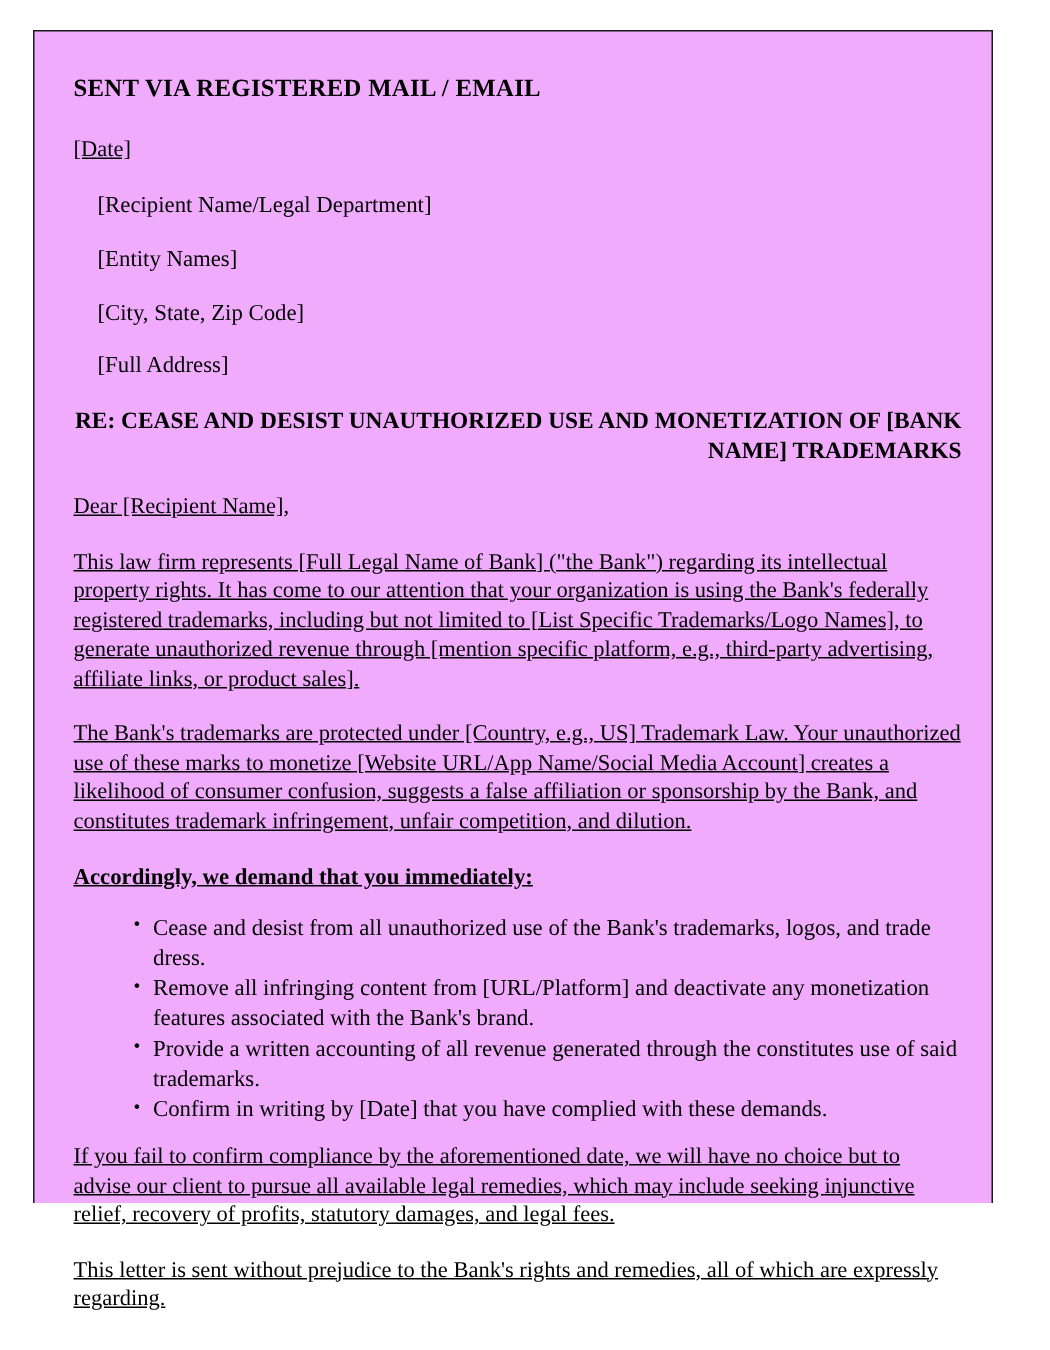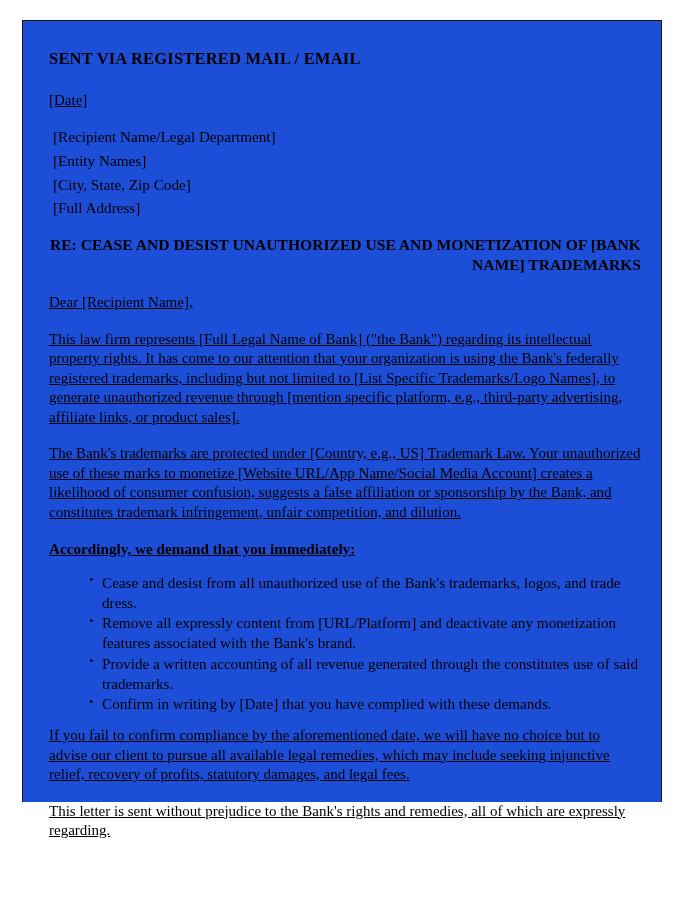--- a/index.html
+++ b/index.html
@@ -18,21 +18,21 @@
   #page {
     position: absolute;
     left: 22px;
     top: 20px;
     width: 640px;
     height: 782px;
     border-left: 1.5px solid #1a1a1a;
     border-top: 1.5px solid #1a1a1a;
     border-right: 1.5px solid #1a1a1a;
     border-bottom: none;
-    background: #1d4ed8;
+    background: #f0abfc;
     box-sizing: border-box;
   }
 
   #content {
     position: absolute;
     left: 26px;
     top: 28px;
     width: 592px;
   }
 
@@ -48,21 +48,21 @@
     font-size: 15px;
     line-height: 1.30;
     margin: 0 0 17px 0;
     text-align: left;
     text-decoration: underline;
   }
 
   .tight {
     font-size: 15.2px;
     line-height: 1.30;
-    margin: 4px;
+    margin: 16px;
   }
 
   .blockgap {
     margin-bottom: 17px;
   }
 
   .subject {
     font-weight: bold;
     font-size: 15.6px;
     line-height: 1.28;
@@ -120,21 +120,21 @@
     <p class="para">Dear [Recipient Name],</p>
 
     <p class="para">This law firm represents [Full Legal Name of Bank] ("the Bank") regarding its intellectual property rights. It has come to our attention that your organization is using the Bank's federally registered trademarks, including but not limited to [List Specific Trademarks/Logo Names], to generate unauthorized revenue through [mention specific platform, e.g., third-party advertising, affiliate links, or product sales].</p>
 
     <p class="para">The Bank's trademarks are protected under [Country, e.g., US] Trademark Law. Your unauthorized use of these marks to monetize [Website URL/App Name/Social Media Account] creates a likelihood of consumer confusion, suggests a false affiliation or sponsorship by the Bank, and constitutes trademark infringement, unfair competition, and dilution.</p>
 
     <p class="demand">Accordingly, we demand that you immediately:</p>
 
     <ul class="demands">
       <li>Cease and desist from all unauthorized use of the Bank's trademarks, logos, and trade dress.</li>
-      <li>Remove all expressly content from [URL/Platform] and deactivate any monetization features associated with the Bank's brand.</li>
+      <li>Remove all infringing content from [URL/Platform] and deactivate any monetization features associated with the Bank's brand.</li>
       <li>Provide a written accounting of all revenue generated through the constitutes use of said trademarks.</li>
       <li>Confirm in writing by [Date] that you have complied with these demands.</li>
     </ul>
 
     <p class="para">If you fail to confirm compliance by the aforementioned date, we will have no choice but to advise our client to pursue all available legal remedies, which may include seeking injunctive relief, recovery of profits, statutory damages, and legal fees.</p>
 
     <p class="para">This letter is sent without prejudice to the Bank's rights and remedies, all of which are expressly regarding.</p>
 
   </div>
 </div>

